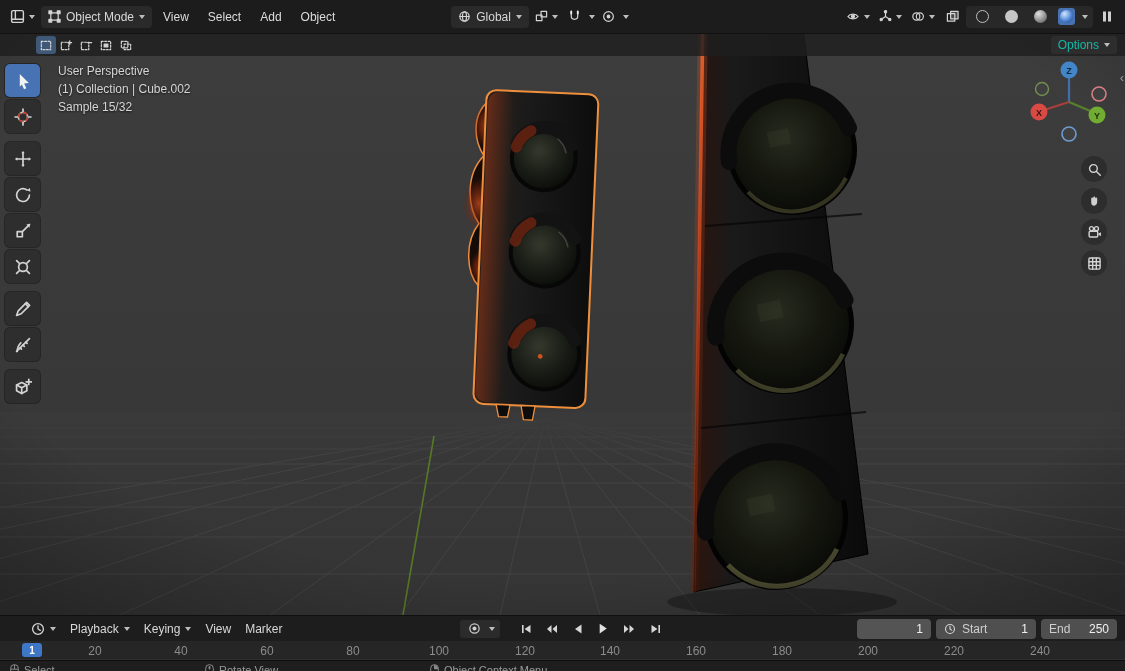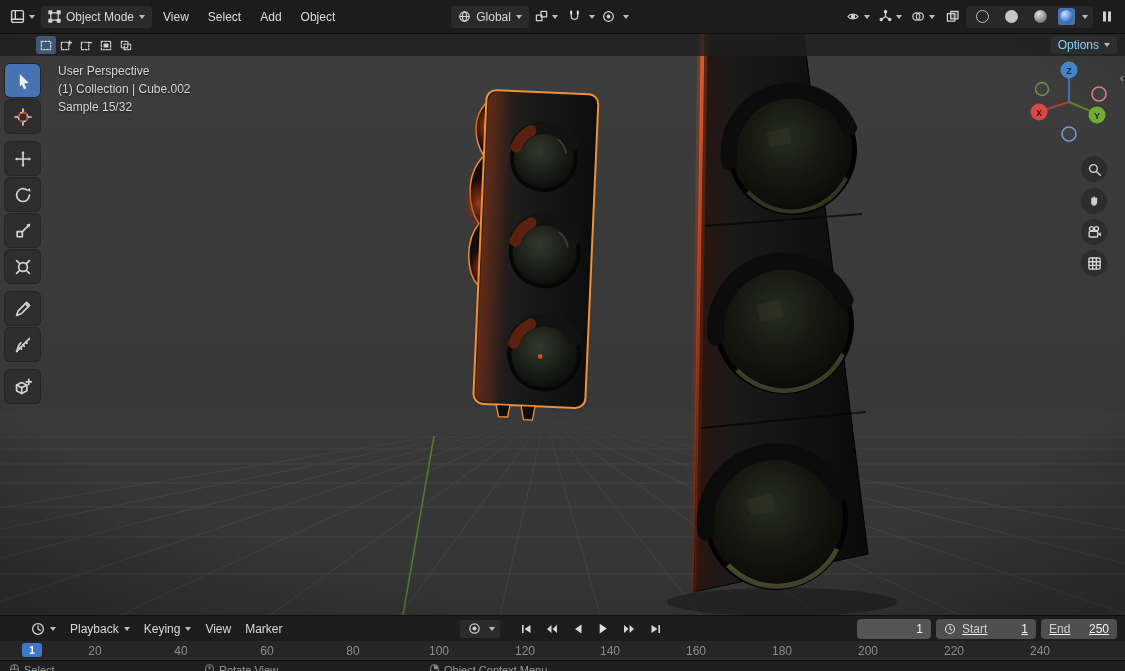--- a/index.html
+++ b/index.html
@@ -25,21 +25,21 @@
   .sph.mat { background:radial-gradient(circle at 35% 30%, #e0e0e0, #909090 55%, #4e4e4e); }
   .sph.rend { background:radial-gradient(circle at 35% 30%, #d3e5ff, #4f86d6 55%, #1c3a66); }
   .sph-active { background:#4772b3; border-radius:3px; padding:2px; display:flex; }
 
   
   .hdr2 { position:absolute; top:34px; left:0; right:0; height:22px; background:rgba(30,30,30,.82);
     display:flex; align-items:center; padding:0 8px; z-index:20; }
   .selmode { width:20px; height:18px; border-radius:3px; display:flex; align-items:center; justify-content:center; }
   .selmode.active { background:#3f5878; }
   .opt-dd { margin-left:auto; display:flex; align-items:center; gap:5px; background:#2d2d2d;
-    height:18px; border-radius:3px; padding:0 7px; color:#7dd3fc; }
+    height:18px; border-radius:3px; padding:0 7px; color:#14b8a6; }
 
   
   .viewport { position:absolute; top:34px; left:0; right:0; height:581px; background:#3a3a3a; z-index:1; }
   .scene { position:absolute; inset:0; }
   .vp-text { position:absolute; left:58px; top:28px; line-height:18px; color:#d6d6d6;
     text-shadow:0 1px 2px rgba(0,0,0,.65); z-index:5; }
   .toolbar { position:absolute; left:5px; top:30px; display:flex; flex-direction:column; gap:3px; z-index:6; }
   .tool { width:35px; height:33px; background:#2e2e2e; border-radius:5px; display:flex;
     align-items:center; justify-content:center; box-shadow:0 0 0 1px rgba(0,0,0,.35); }
   .tool.active { background:#4772b3; }
@@ -54,21 +54,21 @@
     border-top:1px solid #101010; display:flex; align-items:center; padding:0 24px; z-index:30; }
   .tl-menu { height:20px; display:flex; align-items:center; gap:5px; padding:0 7px; border-radius:3px; color:#d8d8d8; }
   .transport { position:absolute; left:50%; transform:translateX(-50%); display:flex; align-items:center; gap:6px; }
   .tbtn { width:20px; height:18px; display:flex; align-items:center; justify-content:center; border-radius:3px; }
   .rec-grp { display:flex; align-items:center; gap:4px; background:#2b2b2b; border-radius:3px;
     height:18px; padding:0 5px; margin-right:10px; }
   .tl-right { position:absolute; right:8px; display:flex; align-items:center; gap:5px; }
   .field { background:#4f4f4f; height:20px; border-radius:4px; display:flex; align-items:center;
     color:#f0f0f0; padding:0 8px; }
   .frame-field { width:74px; justify-content:flex-end; background:#545454; }
-  .range-field { gap:6px;text-decoration:underline; }
+  .range-field { gap:6px; }
   .range-field .lab { color:#cfcfcf; }
   .range-field .val { margin-left:auto; }
 
   .ruler { position:absolute; top:641px; left:0; right:0; height:18px; background:#262626; z-index:30; }
   .tick { position:absolute; top:3px; transform:translateX(-50%); font-size:12px; color:#8c8c8c; }
   .playhead { position:absolute; left:22px; top:2px; width:20px; height:14px; background:#3e77c6;
     border-radius:3px; color:#fff; font-size:10px; font-weight:bold; display:flex;
     align-items:center; justify-content:center; }
   .tl-body { position:absolute; top:659px; left:0; right:0; height:2px; background:#2f2f2f; z-index:30; }
 

